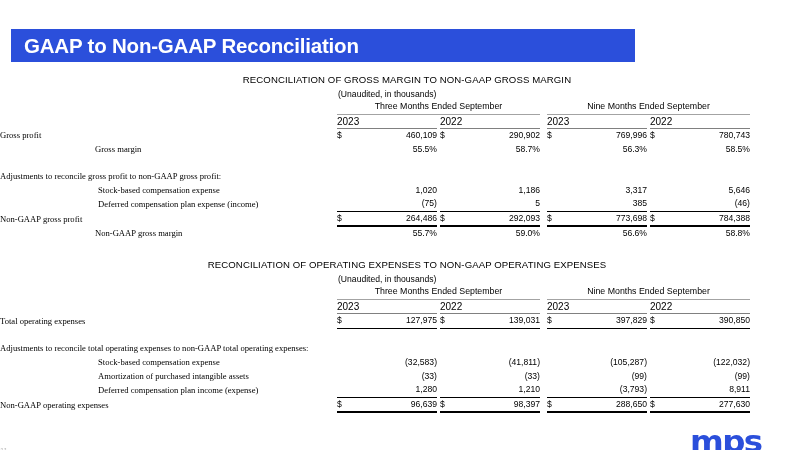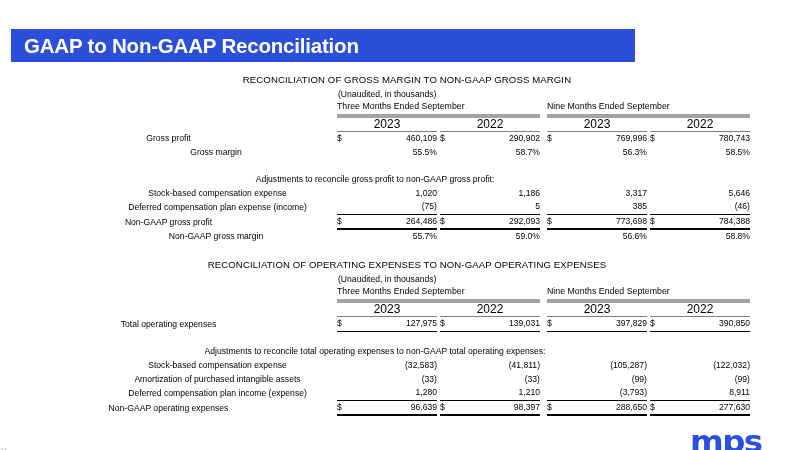--- a/index.html
+++ b/index.html
@@ -82,38 +82,39 @@
     height: 13.6px;
   }
 
   
   col.c-label { width: 337px; }
   col.c-cur   { width: 16px;  }
   col.c-num   { width: 84px;  }
   col.c-gap   { width: 3px;   }
   col.c-gapbig{ width: 7px;   }
 
-  .lbl       { padding-left: 87px; text-align: center; white-space: nowrap; }
+  .lbl       { padding-left: 87px; text-align: left; white-space: nowrap; font-family: Liberation Serif, serif; }
   .lbl.ind1  { padding-left: 98px; }
   .lbl.ind2  { padding-left: 95px; }
   .cur       { text-align: left; padding-left: 3px; }
   .num       { text-align: right; padding-right: 3px; white-space: nowrap; }
 
   
   .grp {
+    text-align: center;
     font-weight: bold;
     font-size: 8.8px;
-    border-bottom: 4px solid #a3a3a3;
+    border-bottom: 1px solid #a3a3a3;
     height: 14px;
     line-height: 14px;
   }
   .yr {
-    text-align: center;
+    text-align: left;
     font-weight: bold;
-    font-size: 12px;
+    font-size: 10px;
     border-bottom: 1px solid #808080;
     height: 13px;
     line-height: 13px;
   }
 
   
   .rule-top    { border-top: 1px solid #000000; }
   .rule-bottom { border-bottom: 1px solid #000000; }
   .thick-under { border-bottom: 2.5px solid #000000; }
 

